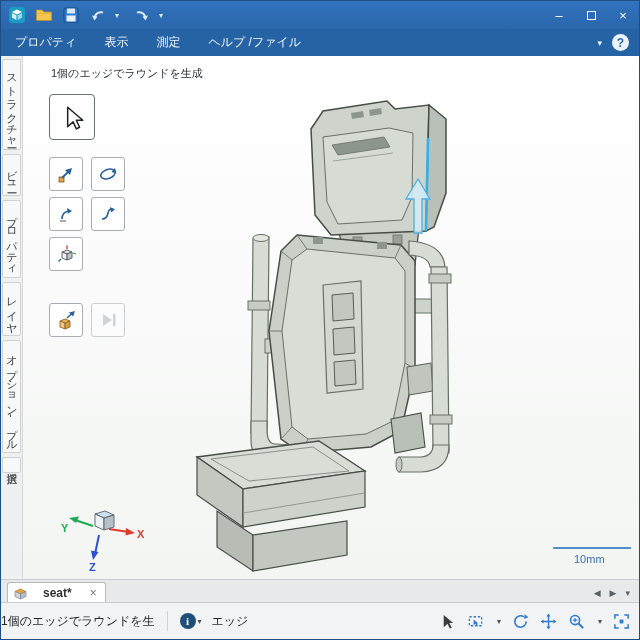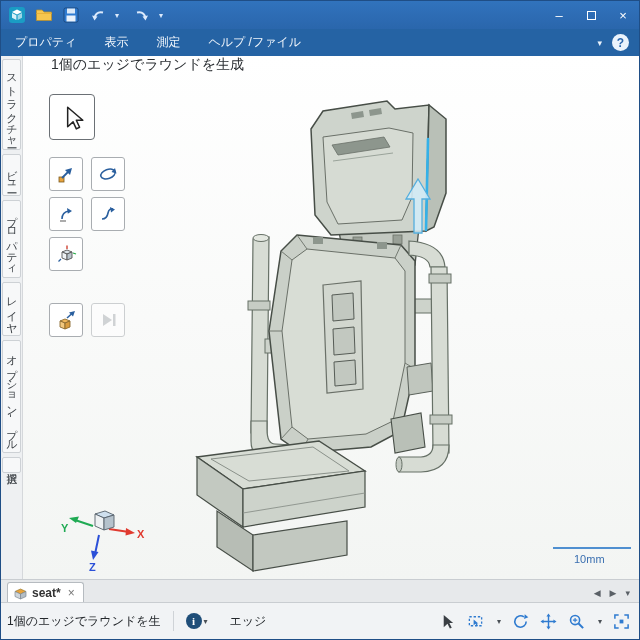--- a/index.html
+++ b/index.html
@@ -35,51 +35,51 @@
     border-right:1px solid #d5d8db; display:flex; flex-direction:column; align-items:center;
     padding-top:3px; gap:4px; }
   .sidetab { writing-mode:vertical-rl; text-orientation:mixed; font-size:11px; color:#3c4146;
     background:#f7f8f9; border:1px solid #cdd1d5; border-radius:2px; padding:7px 1px; width:19px;
     display:flex; align-items:center; justify-content:center; }
 
   
   .canvas { position:absolute; top:55px; left:22px; right:0; bottom:60px;
     background:linear-gradient(#ffffff,#f3f5f3); overflow:hidden; }
   .model-svg { position:absolute; inset:0; width:100%; height:100%; }
-  .prompt { position:absolute; left:28px; top:0; font-size:14px; color:#2b2f33; z-index:3; }
+  .prompt { position:absolute; left:28px; top:10px; font-size:11px; color:#2b2f33; z-index:3; }
 
   
   .palette { position:absolute; left:26px; top:38px; z-index:3; width:90px; }
   .p-select { width:46px; height:46px; background:#fff; border:1.5px solid #6b7075; border-radius:4px;
     display:flex; align-items:center; justify-content:center; margin-bottom:17px; }
   .p-row { display:flex; gap:8px; margin-bottom:6px; }
   .p-gap { height:26px; }
   .p-btn { width:34px; height:34px; background:#fff; border:1px solid #a9adb1; border-radius:3px;
     display:flex; align-items:center; justify-content:center; }
   .p-btn.disabled { opacity:.55; }
 
   
   .doctabbar { position:absolute; left:0; right:0; bottom:36px; height:24px; background:#e7e9eb;
     border-top:1px solid #c9cdd1; border-bottom:1px solid #c9cdd1; display:flex; align-items:flex-end; }
-  .doctab { display:flex; align-items:center; gap:5px; background:#fff; border:1px solid #b6bbc0;
+  .doctab { display:flex; align-items:center; gap:16px; background:#fff; border:1px solid #b6bbc0;
     border-bottom:none; border-radius:3px 3px 0 0; padding:3px 8px 2px 6px; margin-left:6px;
     font-size:12px; font-weight:bold; color:#333; }
   .doctab-close { color:#777; font-weight:normal; font-size:12px; padding-left:2px; }
   .doctab-nav { margin-left:auto; display:flex; align-items:center; gap:9px; padding:0 9px 4px 0;
     color:#5a6066; font-size:9px; }
 
   
   .statusbar { position:absolute; left:0; right:0; bottom:0; height:36px; background:#f1f3f5;
     display:flex; align-items:center; font-size:12px; color:#24282c; }
-  .sb-message { padding-left:6px; }
+  .sb-message { padding-left:0; }
   .sb-sep { width:1px; height:20px; background:#cfd3d7; margin:0 12px; }
   .sb-info { width:16px; height:16px; border-radius:50%; background:#1f4e79; color:#fff; font-size:11px;
     font-weight:bold; display:flex; align-items:center; justify-content:center; font-family:"Liberation Serif",serif; }
   .sb-caret { font-size:8px; color:#4a5056; padding-left:2px; }
-  .sb-entity { margin-left:22px; }
+  .sb-entity { margin-left:10px; }
   .sb-icons { margin-left:auto; display:flex; align-items:center; gap:11px; padding-right:9px; }
   .sb-ico { display:inline-flex; align-items:center; }
 </style>
 </head>
 <body>
 
 <div class="titlebar">
   <div class="tb-icons">
     <span class="tb-icon">
       <svg width="18" height="18" viewBox="0 0 18 18">

